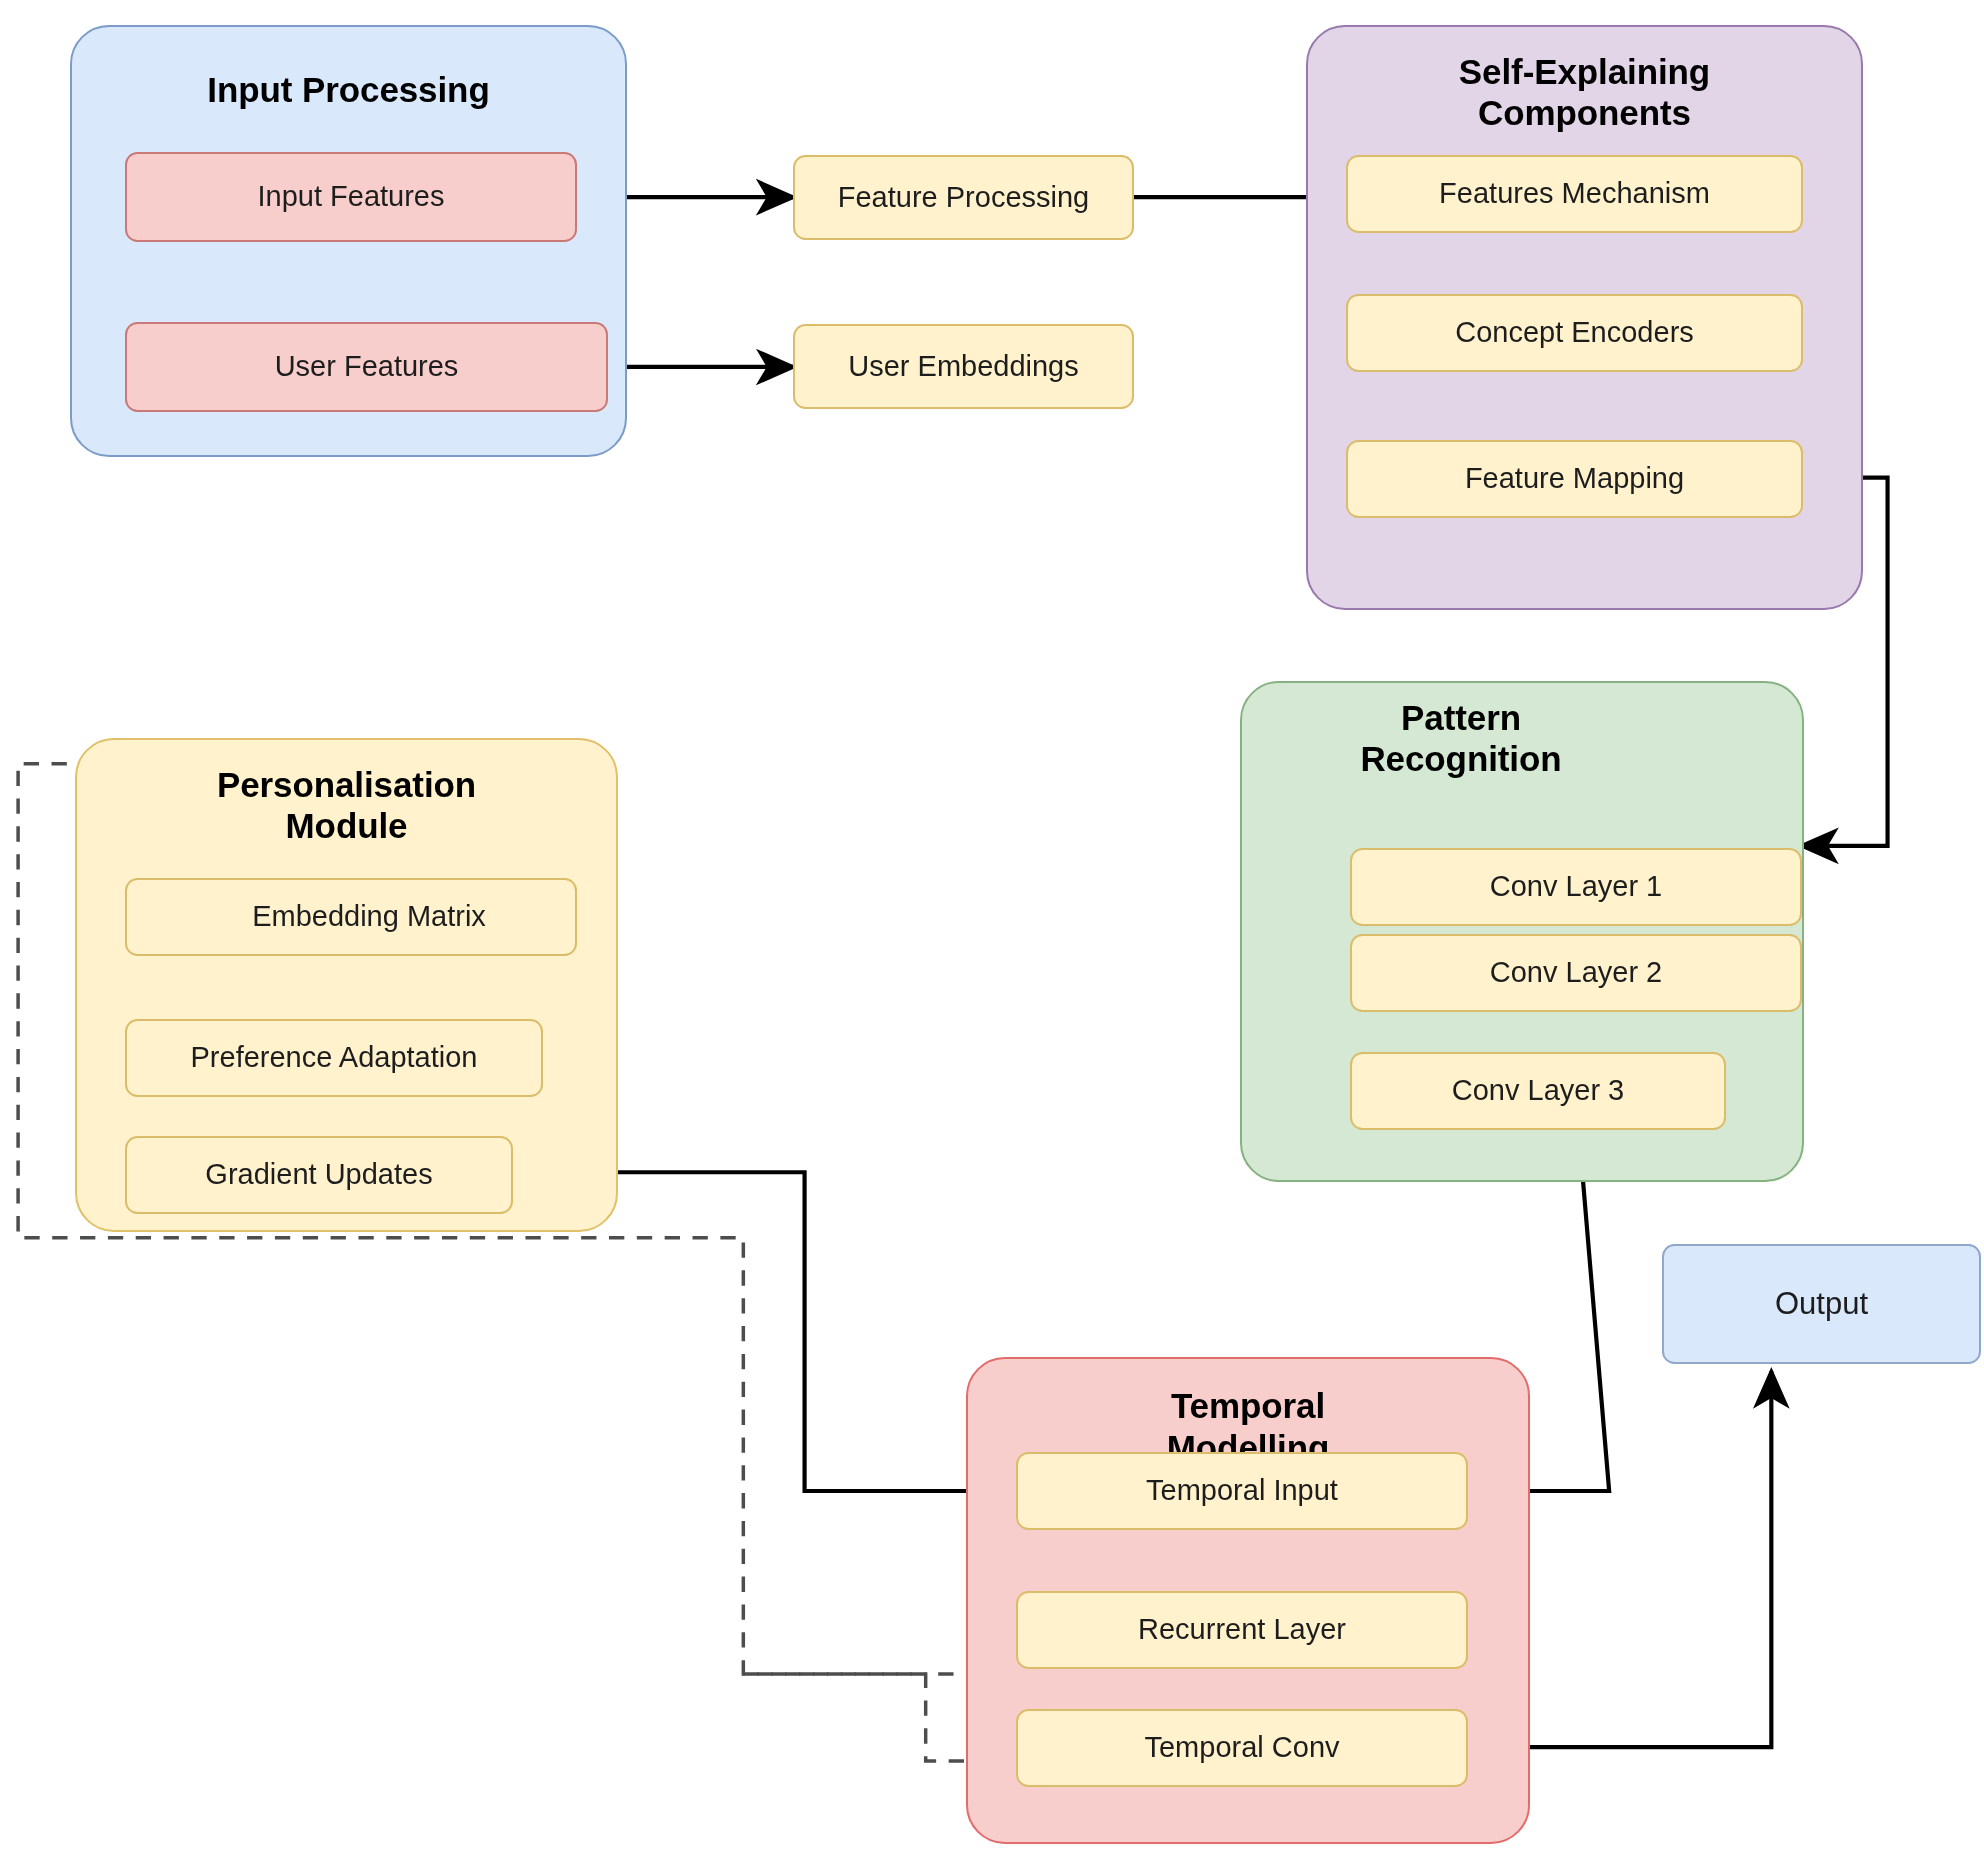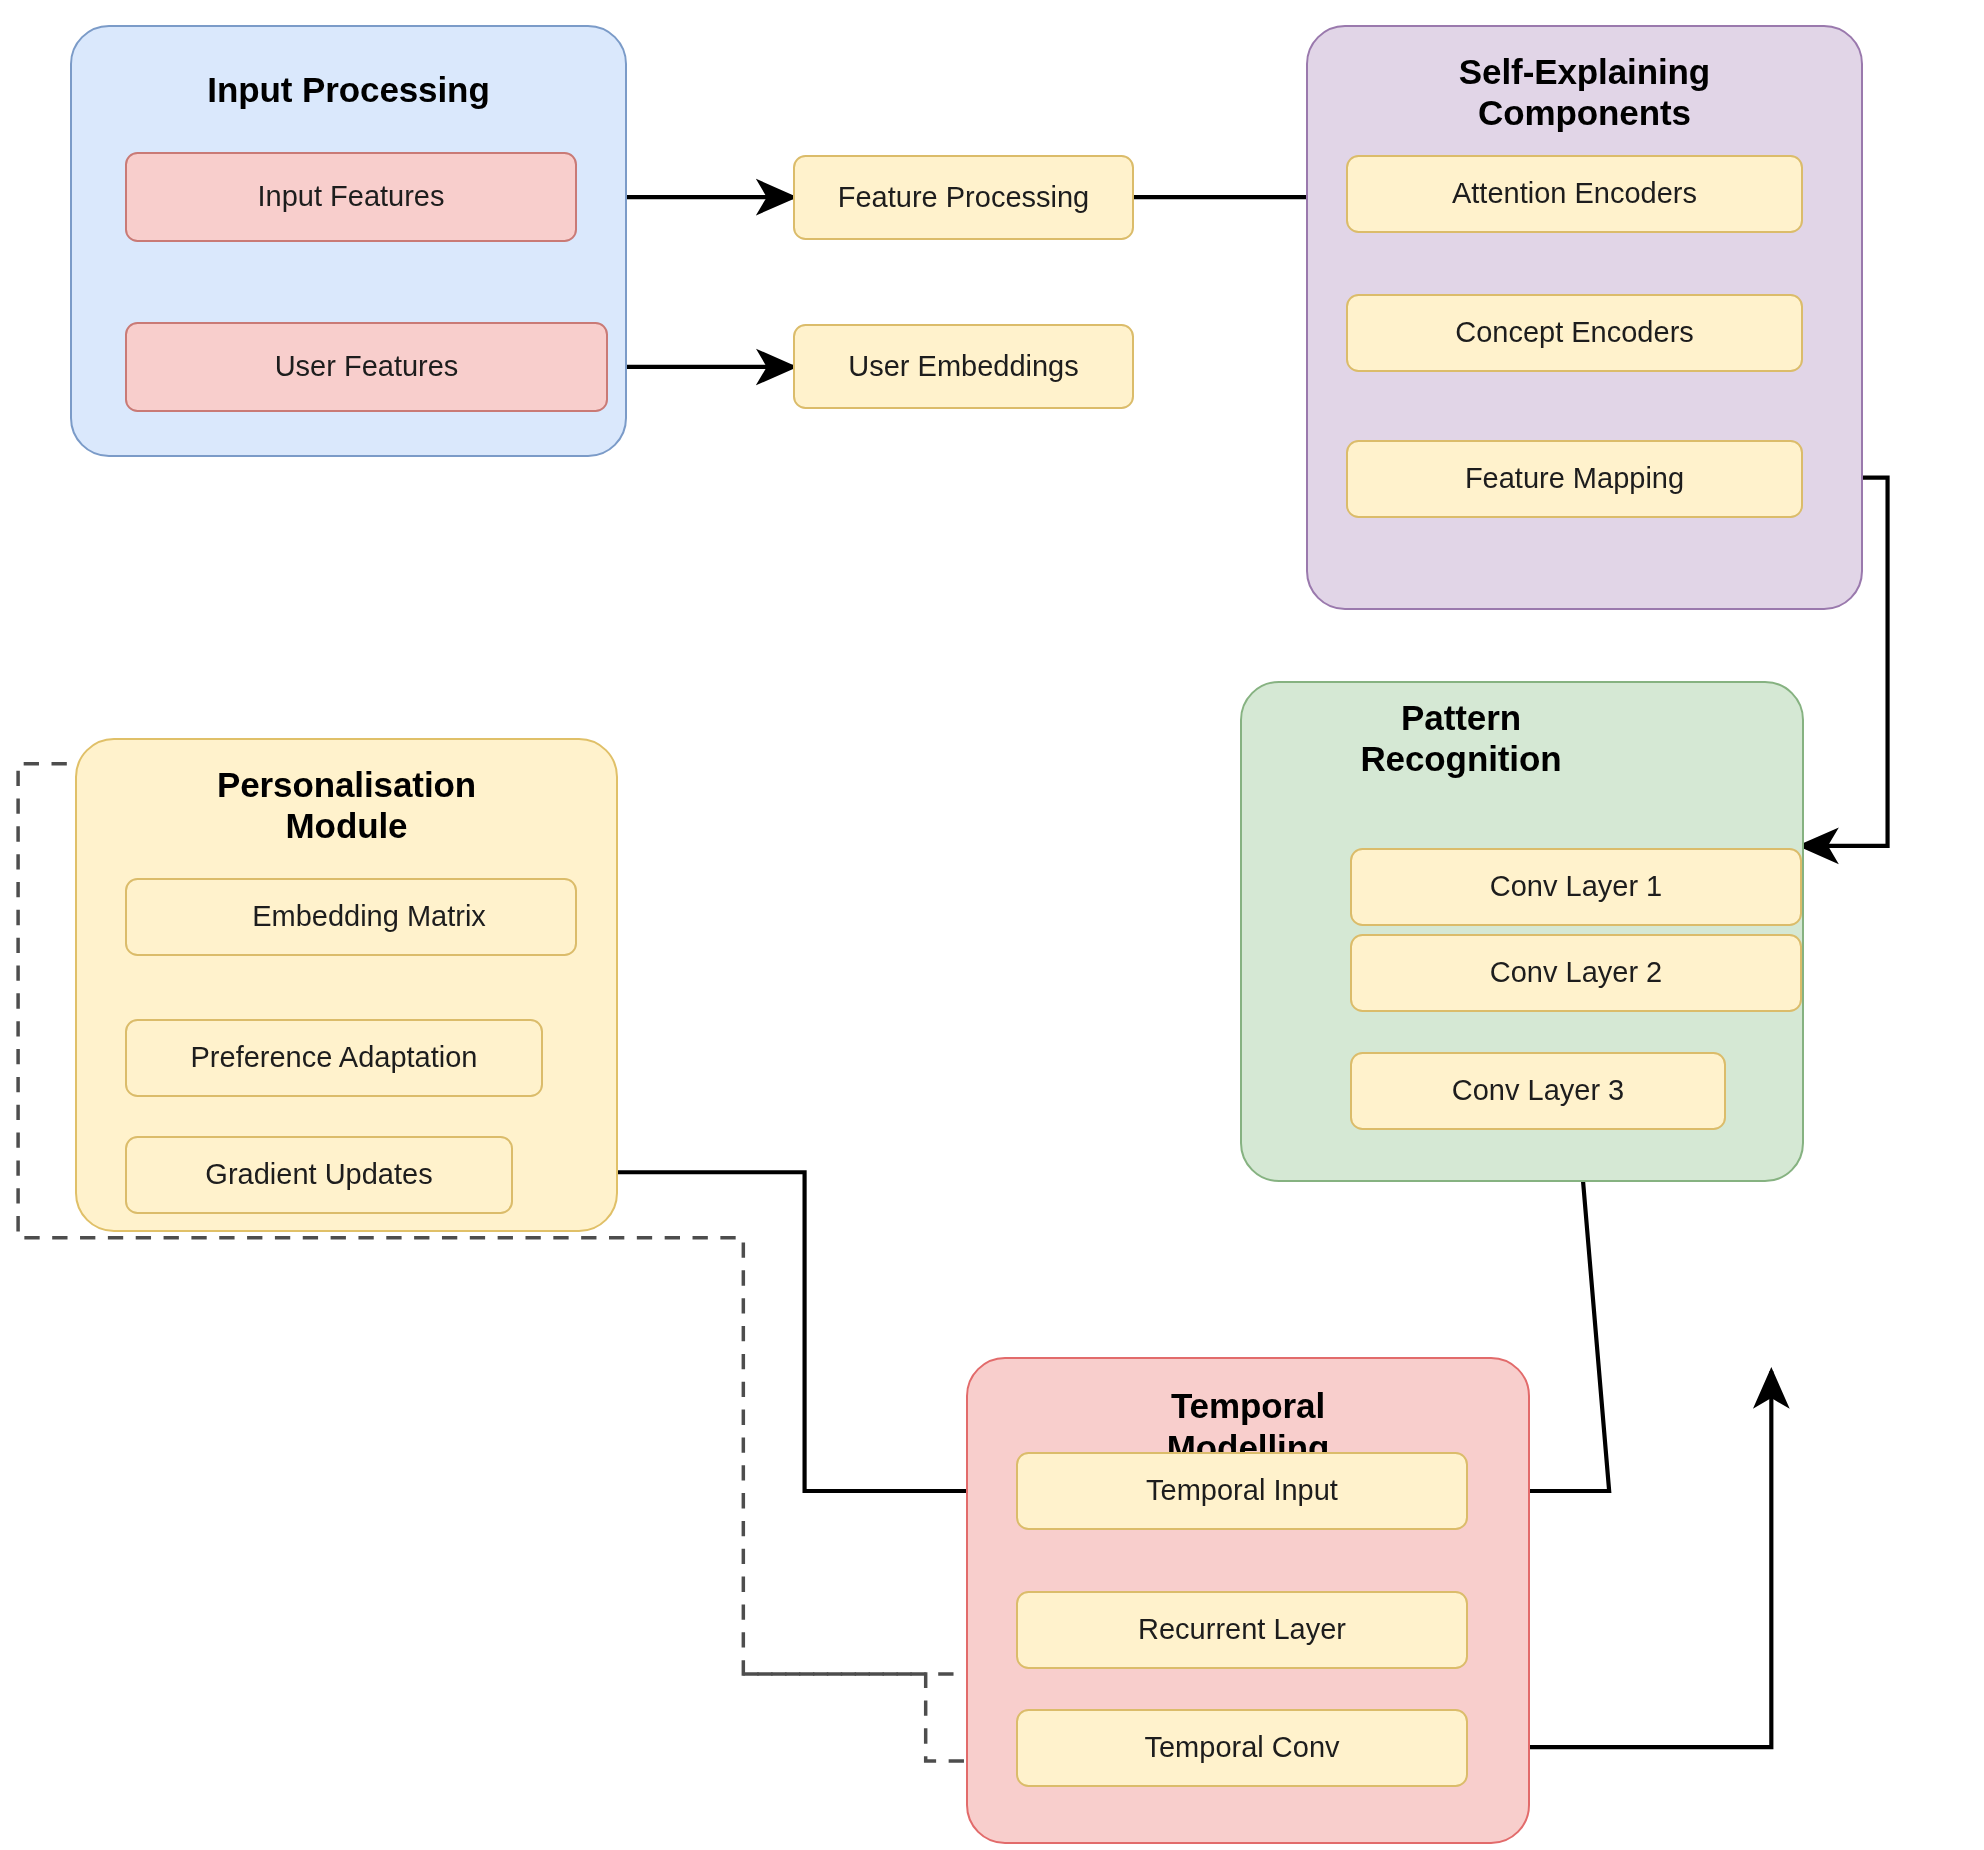--- a/index.html
+++ b/index.html
@@ -133,21 +133,21 @@
 
   <div class="node n-yellow" style="left:793px; top:155px; width:341px; height:85px; font-size:29px;">Feature Processing</div>
   <div class="node n-yellow" style="left:793px; top:324px; width:341px; height:85px; font-size:29px;">User Embeddings</div>
 
   <div class="group g-self" style="left:1306px; top:25px; width:557px; height:585px;">
     <div class="group-title" style="top:24px; font-size:35px;">
       <span>Self-Explaining</span><br>
       <span>Components</span>
     </div>
   </div>
-  <div class="node n-yellow" style="left:1346px; top:155px; width:457px; height:78px; font-size:29px;">Attention Encoders</div>
+  <div class="node n-yellow" style="left:1346px; top:155px; width:457px; height:78px; font-size:29px;">Features Mechanism</div>
   <div class="node n-yellow" style="left:1346px; top:294px; width:457px; height:78px; font-size:29px;">Concept Encoders</div>
   <div class="node n-yellow" style="left:1346px; top:440px; width:457px; height:78px; font-size:29px;">Feature Mapping</div>
 
   <div class="group g-pattern" style="left:1240px; top:681px; width:564px; height:501px;">
     <div class="group-title" style="top:14px; left:-63px; width:564px; font-size:35px;">
       <span>Pattern</span><br>
       <span>Recognition</span>
     </div>
   </div>
   <div class="node n-yellow" style="left:1350px; top:807px; width:452px; height:78px; font-size:29px;margin-top:41px;">Conv Layer 1</div>
@@ -167,15 +167,16 @@
   <div class="group g-temporal" style="left:966px; top:1357px; width:564px; height:487px;">
     <div class="group-title" style="top:26.4px; font-size:35px;">
       <span>Temporal</span><br>
       <span>Modelling</span>
     </div>
   </div>
   <div class="node n-yellow" style="left:1016px; top:1591px; width:452px; height:78px; font-size:29px;">Recurrent Layer</div>
   <div class="node n-yellow" style="left:1016px; top:1452px; width:452px; height:78px; font-size:29px;">Temporal Input</div>
   <div class="node n-yellow" style="left:1016px; top:1709px; width:452px; height:78px; font-size:29px;">Temporal Conv</div>
 
+  <div class="node n-blue" style="left:1662px; top:1244px; width:319px; height:120px; font-size:31px;">Output</div>
 
 </div>
 
 
 </body></html>

